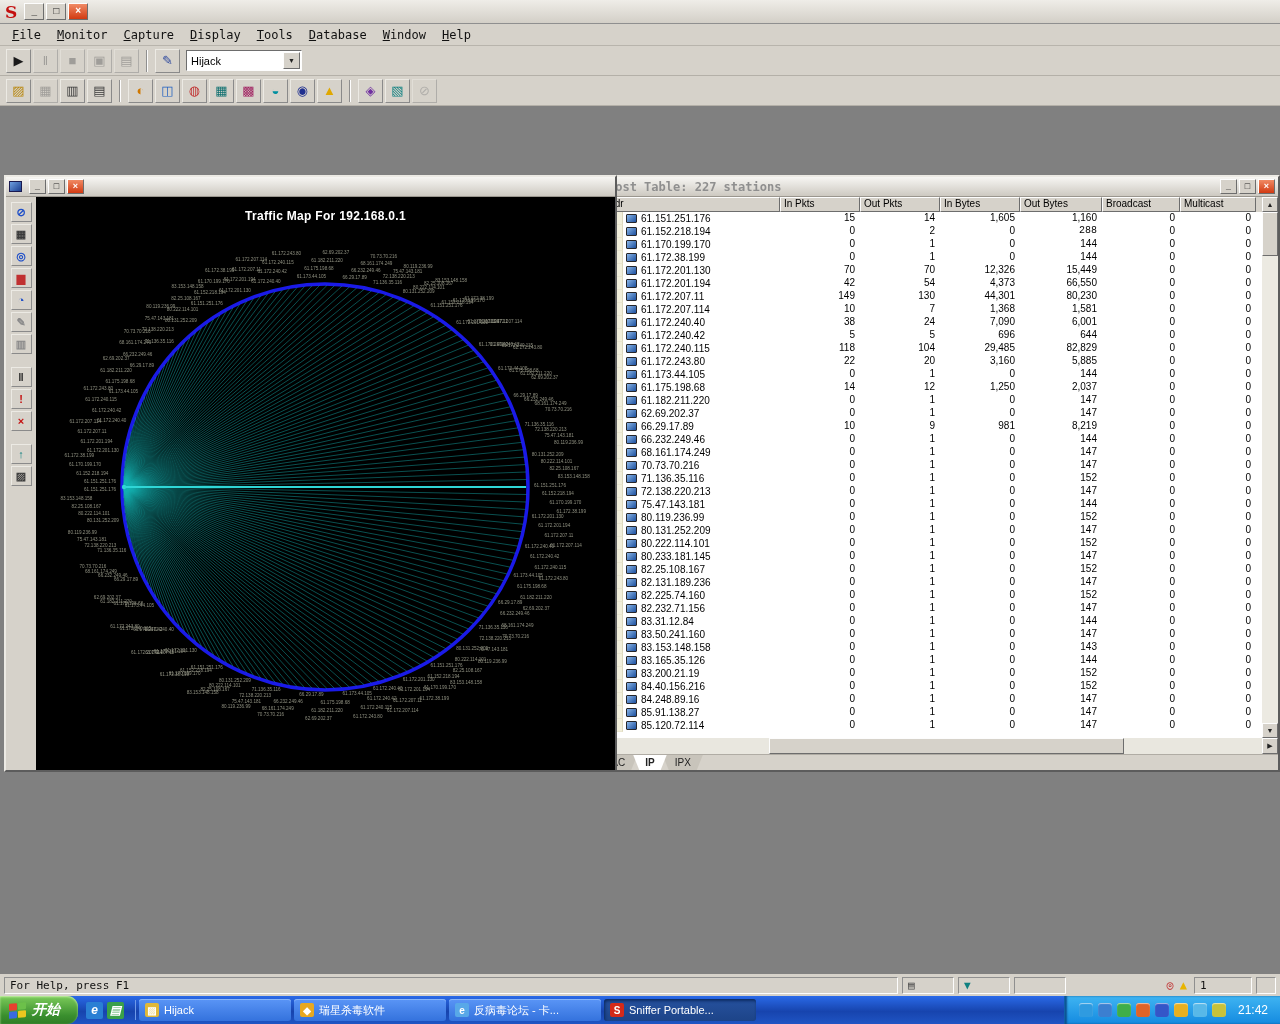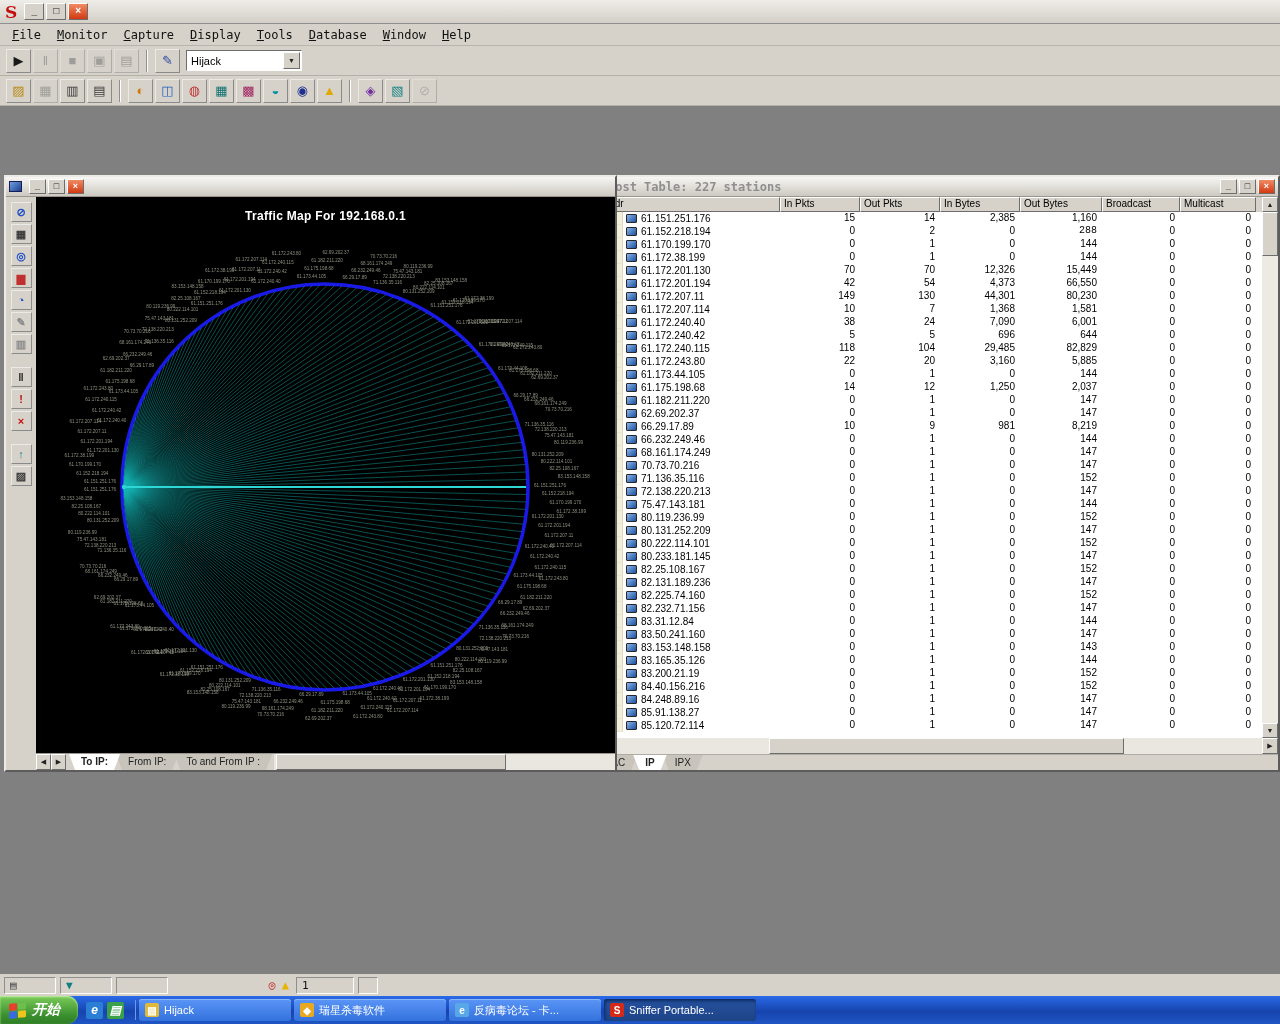--- a/index.html
+++ b/index.html
@@ -225,21 +225,21 @@
               </div>
             <div>
                 <div class="trow">
                   <span class="tcell gutter"></span>
                   <span class="tcell ipcell">
                     <span class="hosticon"></span>
                     <span>61.151.251.176</span>
                   </span>
                   <span class="tcell num" style="width: 80px;">15</span>
                   <span class="tcell num" style="width: 80px;">14</span>
-                  <span class="tcell num" style="width: 80px;">2,385</span>
+                  <span class="tcell num" style="width: 80px;">1,605</span>
                   <span class="tcell num" style="width: 82px;">1,160</span>
                   <span class="tcell num" style="width: 78px;">0</span>
                   <span class="tcell num" style="width: 76px;">0</span>
                 </div>
                 <div class="trow">
                   <span class="tcell gutter"></span>
                   <span class="tcell ipcell">
                     <span class="hosticon"></span>
                     <span>61.152.218.194</span>
                   </span>
@@ -1133,39 +1133,28 @@
                 <text x="70.5" y="343.8" font-size="4.6" fill="#8f9080" text-anchor="end">75.47.143.181</text>
                 <text x="60.9" y="337.3" font-size="4.6" fill="#8f9080" text-anchor="end">80.119.236.99</text>
                 <text x="82.9" y="324.8" font-size="4.6" fill="#8f9080" text-anchor="end">80.131.252.209</text>
                 <text x="73.8" y="318.2" font-size="4.6" fill="#8f9080" text-anchor="end">80.222.114.101</text>
                 <text x="65.0" y="310.9" font-size="4.6" fill="#8f9080" text-anchor="end">82.25.108.167</text>
                 <text x="56.4" y="303.0" font-size="4.6" fill="#8f9080" text-anchor="end">83.153.148.158</text>
                 <text x="80.0" y="293.9" font-size="4.6" fill="#8f9080" text-anchor="end">61.151.251.176</text>
               </svg>
             <div class="map-title">Traffic Map For 192.168.0.1</div>
           </div>
-          <div class="bottom-strip">
-            <span class="nav-btn">◀</span>
-            <span class="nav-btn">▶</span>
-            <span id="station-tabs" style="display:flex;align-items:stretch;margin-left:3px;">
-                <span class="sheet-tab active">To IP:</span>
-                <span class="sheet-tab">From IP:</span>
-                <span class="sheet-tab">To and From IP :</span>
-              </span>
-            <span class="htrack">
-                <span class="hthumb" style="left:2px;width:230px;"></span>
-              </span>
-          </div>
         </div>
       </div>
     </div>
 
   </div>
 
   <div id="statusbar">
+    <span class="spanel" style="flex:1;">For Help, press F1</span>
     <span id="status-panels" style="display:flex;gap:4px;">
         <span class="spanel" style="width: 52px;"><span class="glyph" style="color: rgb(74, 74, 74);">▤</span></span>
         <span class="spanel" style="width: 52px;"><span class="glyph" style="color: rgb(15, 128, 128);">▼</span></span>
         <span class="spanel" style="width: 52px;"></span>
       </span>
     <span id="status-right-icons" style="display:flex;align-items:center;width:120px;justify-content:flex-end;">
         <span class="status-icon" style="color: rgb(192, 48, 48);">◎</span>
         <span class="status-icon" style="color: rgb(232, 180, 0);">▲</span>
       </span>
     <span class="spanel" style="width:58px;">1</span>
@@ -1198,15 +1187,28 @@
         </span>
         <span class="task-btn">
           <span class="task-icon" style="background: rgb(88, 168, 232);">e</span>
           <span class="task-label">反病毒论坛 - 卡...</span>
         </span>
         <span class="task-btn active">
           <span class="task-icon" style="background: rgb(212, 42, 26);">S</span>
           <span class="task-label">Sniffer Portable...</span>
         </span>
       </span>
+    <span class="tray">
+      <span id="tray-icons" style="display:flex;gap:5px;align-items:center;">
+          <span class="tray-icon" style="background: rgb(47, 155, 224);"></span>
+          <span class="tray-icon" style="background: rgb(60, 127, 208);"></span>
+          <span class="tray-icon" style="background: rgb(63, 174, 74);"></span>
+          <span class="tray-icon" style="background: rgb(224, 100, 40);"></span>
+          <span class="tray-icon" style="background: rgb(52, 86, 200);"></span>
+          <span class="tray-icon" style="background: rgb(232, 176, 32);"></span>
+          <span class="tray-icon" style="background: rgb(88, 184, 232);"></span>
+          <span class="tray-icon" style="background: rgb(200, 194, 58);"></span>
+        </span>
+      <span class="clock">21:42</span>
+    </span>
   </div>
 
 </div>
 
 </body></html>

